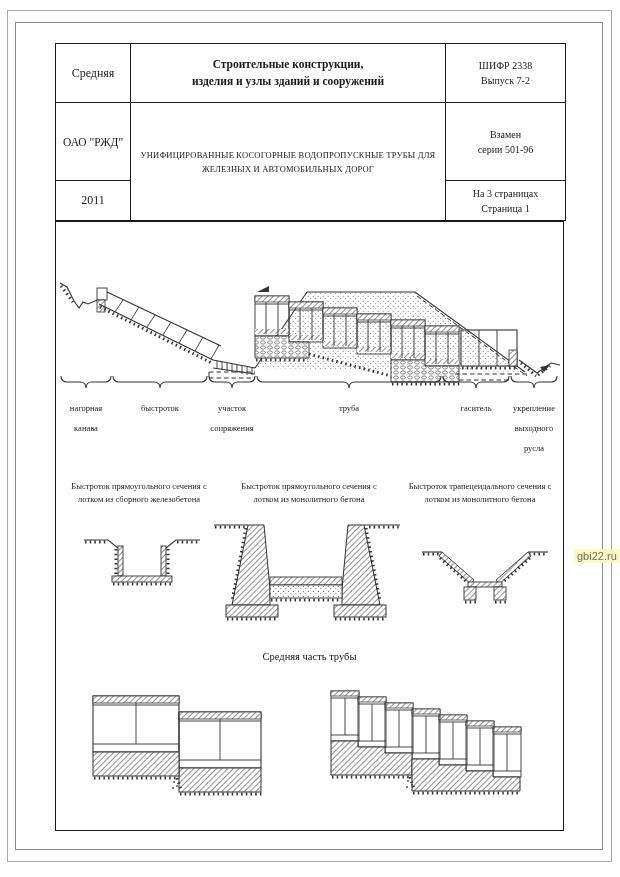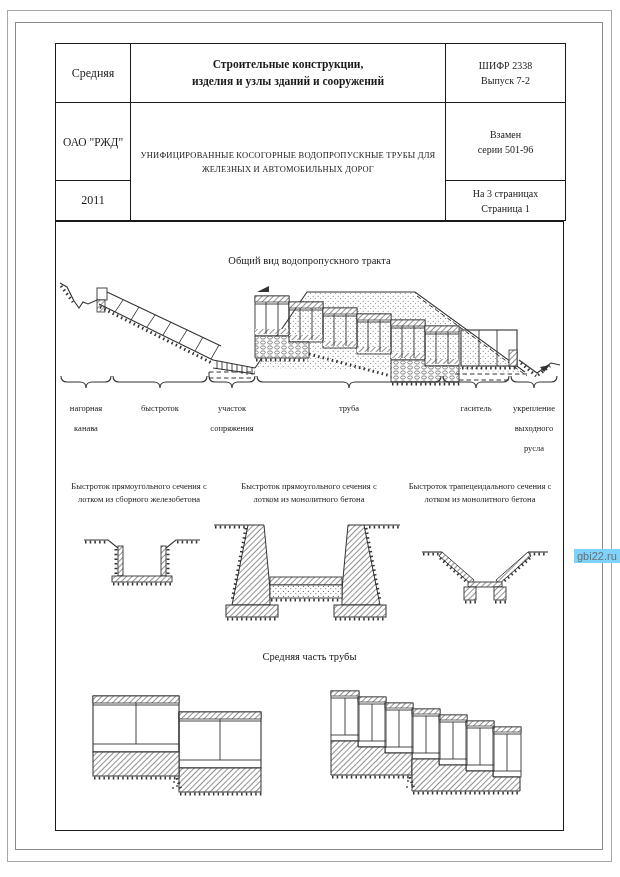--- a/index.html
+++ b/index.html
@@ -26,21 +26,21 @@
         font-size:10.5px;}
   .diagram-label{position:absolute;transform:translateX(-50%);text-align:center;
         font-size:8.5px;line-height:20px;white-space:pre-line;}
   .caption{position:absolute;transform:translateX(-50%);text-align:center;
         font-size:8.5px;line-height:13px;white-space:pre-line;width:170px;}
   .drawing{position:absolute;}
   .ln{stroke:#333;fill:none;stroke-width:1.1;}
   .lnt{stroke:#333;fill:none;stroke-width:.9;}
   .tick{stroke:#333;stroke-width:3;stroke-dasharray:1.5 3.2;fill:none;}
   .dash{stroke:#333;stroke-width:1;stroke-dasharray:4.5 3;fill:none;}
-  .watermark{position:absolute;left:574px;top:549px;background:#7dd3fc;
+  .watermark{position:absolute;left:574px;top:549px;background:#fef9c3;
         color:#6e6e6e;font-family:"Liberation Sans",sans-serif;font-size:11px;
         padding:1px 3px;z-index:6;}
 </style>
 </head>
 <body>
 
 <div class="page">
   <div class="outer-border"></div>
   <div class="inner-border"></div>
 
@@ -84,21 +84,20 @@
       <td>
             <div class="cell-pre fs-right">На 3 страницах
 Страница 1</div>
           </td>
     </tr>
   </tbody>
     </table>
 
   <div class="content-frame">
 
-    <div class="sec-title" style="top:33px">Общий вид водопропускного тракта</div>
 
     <svg class="drawing" style="left:1px;top:58px" width="504" height="115" viewBox="0 0 504 115">
       <defs>
         <pattern id="h1" width="4" height="4" patternUnits="userSpaceOnUse" patternTransform="rotate(45)">
           <rect width="4" height="4" fill="#fff"></rect>
             <line x1="0" y1="0" x2="0" y2="4" stroke="#333" stroke-width="1.1"></line>
         </pattern>
         <pattern id="d1" width="5" height="5" patternUnits="userSpaceOnUse">
           <rect width="5" height="5" fill="#fff"></rect>
             <circle cx="1.2" cy="1.2" r=".55" fill="#666"></circle>

